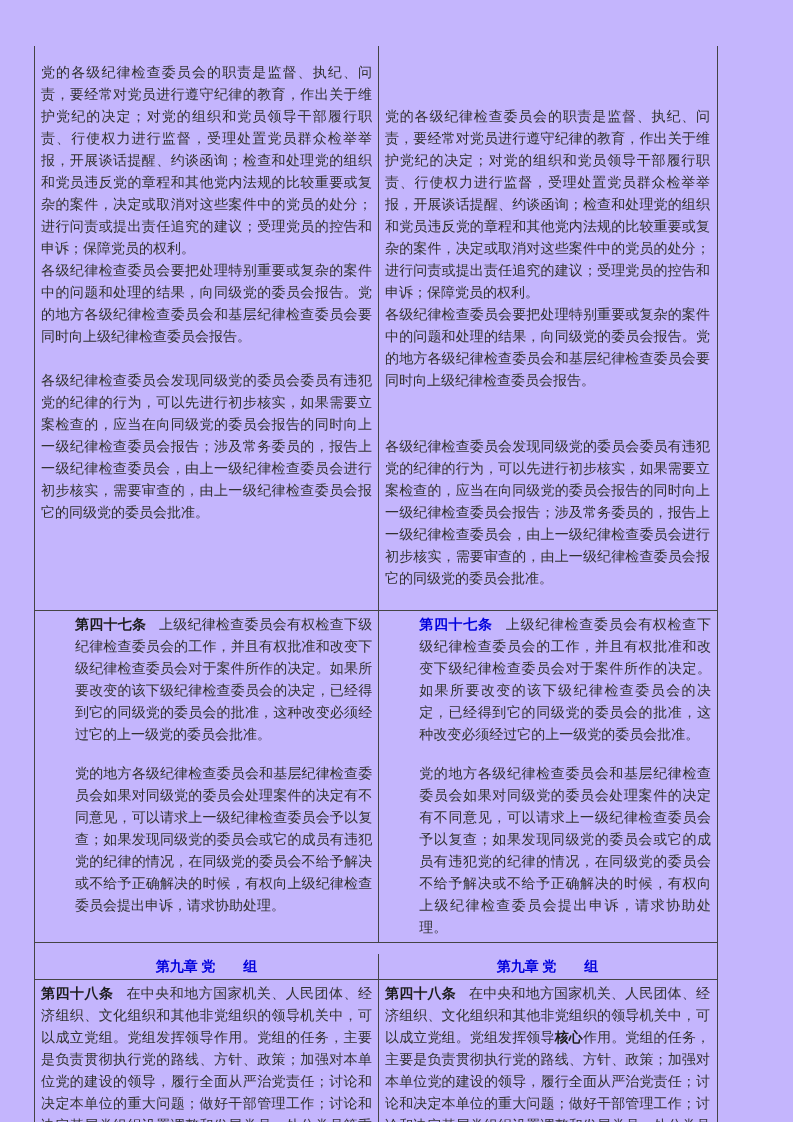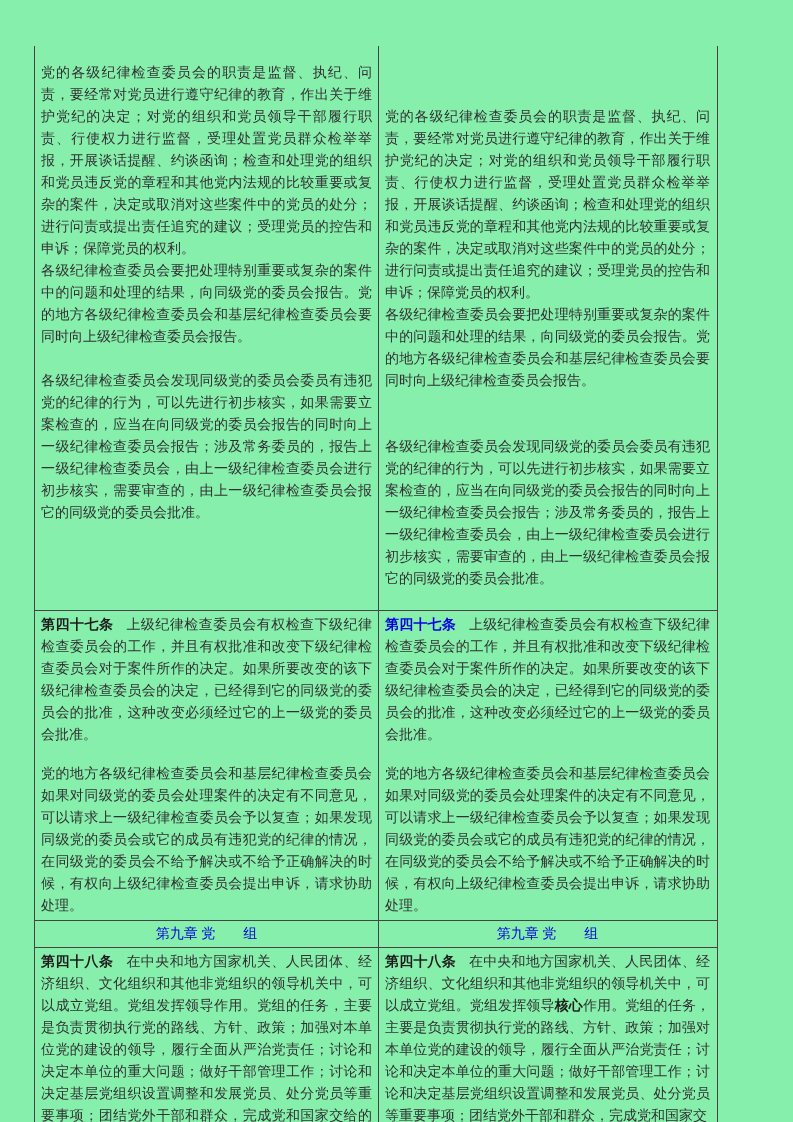--- a/index.html
+++ b/index.html
@@ -4,21 +4,21 @@
 <style>
   html, body {
     margin: 0;
     padding: 0;
     background: #ffffff;
   }
   .page {
     position: relative;
     width: 793px;
     height: 1122px;
-    background: #86efac;
+    background: #c4b5fd;
     overflow: hidden;
     font-family: "Liberation Serif", "DejaVu Serif", serif;
     font-size: 14px;
     line-height: 22px;
     color: #313131;
   }
   .doc-table {
     position: absolute;
     left: 34px;
     top: 46px;
@@ -45,30 +45,31 @@
   
   .row1 { min-height: 564px; }
   .row1 .c-left  { padding-top: 16px; }
   .row1 .c-right { padding-top: 60px; }
   .row1 .p2 { }
   .row1 .c-left  .p3 { margin-top: 22px; }
   .row1 .c-right .p3 { margin-top: 44px; }
 
   
   .row2 { min-height: 271px; }
-  .row2 .cell { padding-top: 3px; padding-bottom: 3px; }
+  .row2 .cell { padding-top: 3px; padding-bottom: 3px; margin-left: 34px; }
   .row2 .p2 { margin-top: 17px; }
 
   
   .row3 { min-height: 26px; }
   .row3 .cell {
     text-align: center;
-    font-weight: normal;
+    font-weight: bold;
     color: #0000dd;
     line-height: 25px;
+    margin-top: 11px;
   }
   .row3 .cell p { text-align: center; }
 
   
   .row4 { min-height: 164px; }
   .row4 .cell { padding-top: 3px; padding-bottom: 4px; }
 </style>
 </head>
 <body>
 

